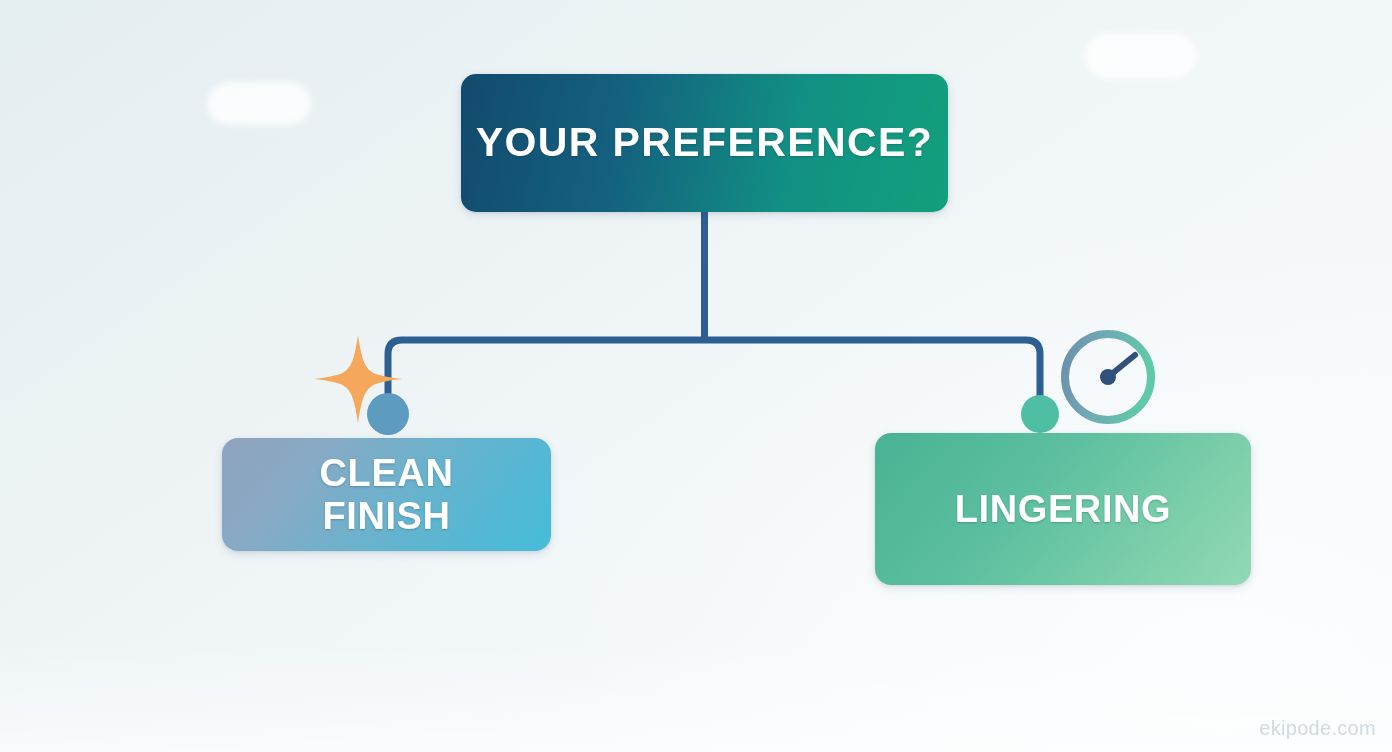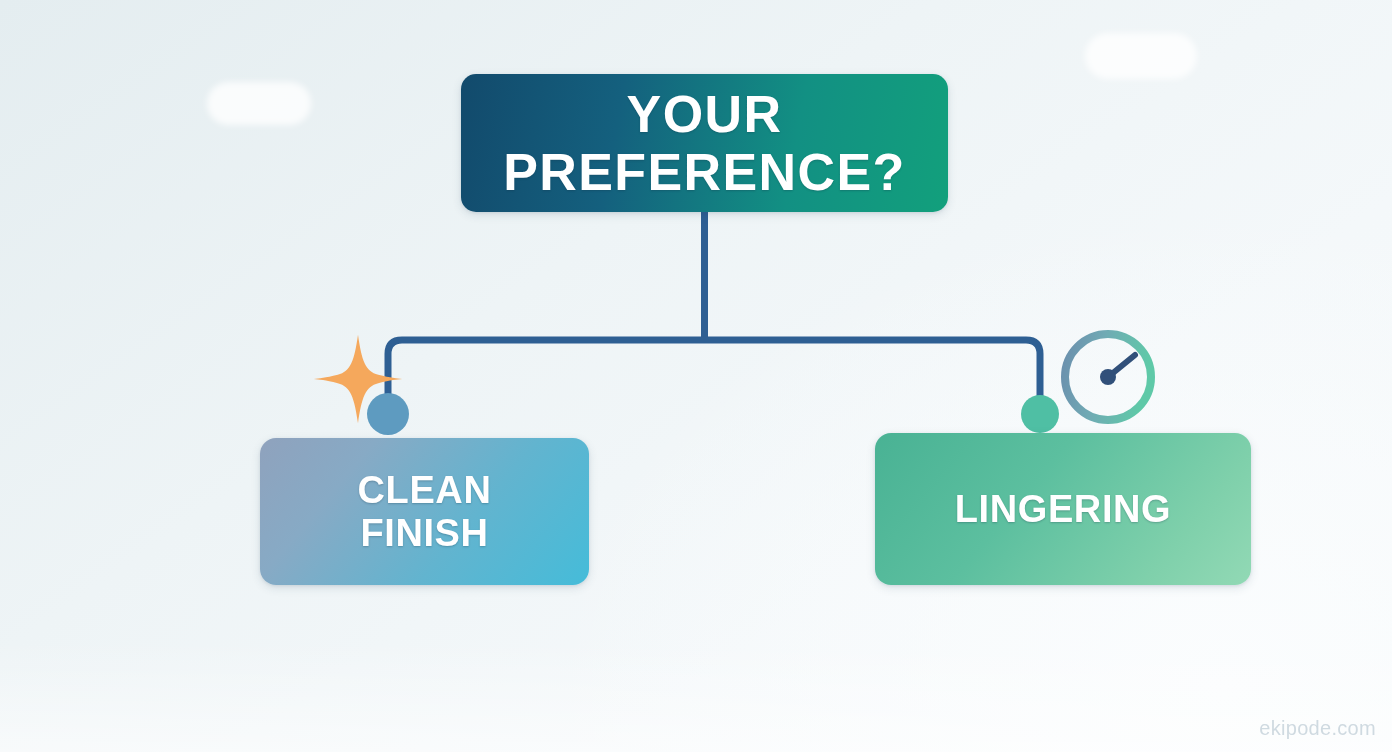--- a/index.html
+++ b/index.html
@@ -63,34 +63,33 @@
     text-shadow: 0 1px 2px rgba(20,50,70,0.28);
     font-weight: bold;
     user-select: none;
   }
 
   .node.root {
     left: 461px;
     top: 74px;
     width: 487px;
     height: 138px;
-    font-size: 52px;
+    font-size: 41px;
     letter-spacing: 1.4px;
     background: linear-gradient(100deg, #124a6c 0%, #14607e 32%, #129083 68%, #12a07c 100%);
     border-radius: 15px;
   }
 
   .node.leaf-left {
     left: 222px;
     top: 438px;
     width: 329px;
-    height: 147px;
+    height: 113px;
     font-size: 38px;
     background: linear-gradient(130deg, #8fa2bd 0%, #87aac5 26%, #62b4cf 62%, #45bcd9 100%);
-    margin-left: 38px;
   }
 
   .node.leaf-right {
     left: 875px;
     top: 433px;
     width: 376px;
     height: 152px;
     font-size: 38px;
     background: linear-gradient(130deg, #49b294 0%, #5cbf9f 40%, #7fd0ab 78%, #92d9b5 100%);
     justify-content: center;

